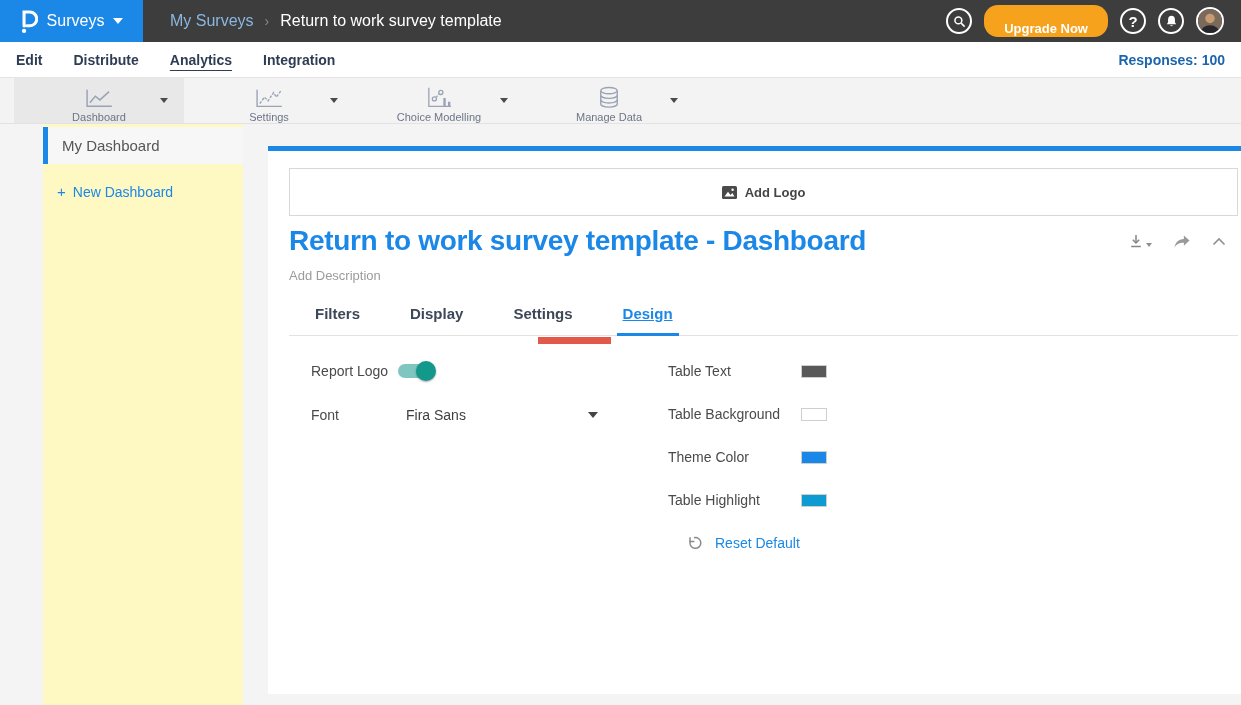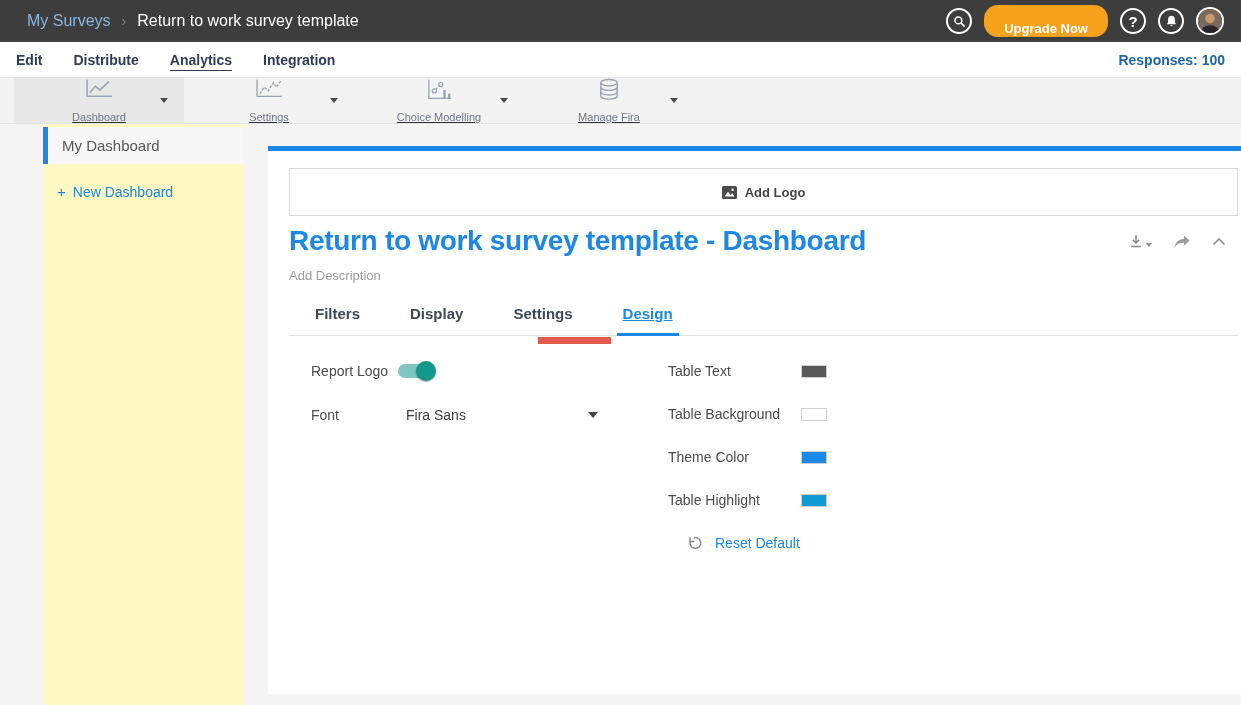--- a/index.html
+++ b/index.html
@@ -22,21 +22,21 @@
   .avatar { width:28px; height:28px; border-radius:50%; overflow:hidden; border:2px solid #fff; cursor:pointer; }
 
   
   .navbar { height:36px; background:#fff; border-bottom:1px solid #e4e4e4; display:flex; align-items:center; padding:0 16px; }
   .nav-item { font-size:14px; font-weight:bold; color:#2e3d54; margin-right:31px; cursor:pointer; padding:2px 0; }
   .nav-item.active { text-decoration:underline; text-underline-offset:5px; }
   .responses { margin-left:auto; color:#1c64ad; font-size:14px; font-weight:bold; }
 
   
   .toolbar { height:46px; background:#f3f3f3; border-bottom:1px solid #e2e2e2; display:flex; padding-left:14px; }
-  .tool-item { width:170px; display:flex; flex-direction:column; align-items:center; justify-content:space-between; position:relative; cursor:pointer;text-decoration:underline; }
+  .tool-item { width:170px; display:flex; flex-direction:column; align-items:center; justify-content:flex-end; position:relative; cursor:pointer; }
   .tool-item.active { background:#e8e8e8; }
   .tool-label { font-size:11px; color:#6d7588; margin-top:1px; }
   .tool-caret { position:absolute; right:16px; top:20px; width:0; height:0; border-left:4px solid transparent; border-right:4px solid transparent; border-top:5px solid #4a4a4a; cursor:pointer; }
 
   
   .content { display:flex; height:581px; }
   .sidebar { width:200px; background:#fef9c3; flex-shrink:0;margin-left:43px; }
   .side-item { background:#f7f7f7; border-left:5px solid #1b87e6; padding:0 0 0 14px; height:37px; display:flex; align-items:center; font-size:15px; color:#565656; margin-top:3px; cursor:pointer; }
   .new-dash { display:flex; align-items:center; gap:7px; color:#1b87e6; font-size:14px; margin:19px 0 0 14px; cursor:pointer; }
   .new-dash .plus { font-size:15px; }
@@ -74,20 +74,30 @@
   .color-row { display:flex; align-items:center; margin-bottom:27px; }
   .color-label { width:133px; font-size:14px; color:#4a4a4a; flex-shrink:0; }
   .swatch { width:26px; height:13px; border:1px solid #cfcfcf; cursor:pointer; }
   .reset-row { display:flex; align-items:center; gap:13px; margin-left:18px; margin-top:5px; cursor:pointer; }
   .reset-label { font-size:14px; color:#1b87e6; }
 </style>
 </head>
 <body>
 
 <header class="topbar">
+  <div class="brand">
+    <span style="display:flex;">
+      <svg width="18" height="25" viewBox="0 0 20 27" fill="none">
+        <path d="M4.5 18.5 V3 h6.5 a7.6 7.6 0 0 1 0 15.2 h-3.5" stroke="#fff" stroke-width="3.4" fill="none" stroke-linecap="round"></path>
+        <circle cx="4.5" cy="24" r="2.4" fill="#fff"></circle>
+      </svg>
+    </span>
+    <span class="brand-label">Surveys</span>
+    <span class="caret-down"></span>
+  </div>
   <nav class="breadcrumb">
     <span class="crumb-parent">My Surveys</span>
     <span class="crumb-sep">›</span>
     <span class="crumb-current">Return to work survey template</span>
   </nav>
   <div class="topbar-right">
     <span class="icon-circle">
       <svg width="13" height="13" viewBox="0 0 14 14" fill="none" stroke="#fff" stroke-width="1.7">
         <circle cx="5.8" cy="5.8" r="3.7"></circle>
           <path d="M8.8 8.8 L12.5 12.5"></path>
@@ -150,21 +160,21 @@
     <span class="tool-label">Choice Modelling</span>
     <span class="tool-caret"></span>
   </div>
   <div class="tool-item">
     <svg width="22" height="24" viewBox="0 0 24 26" fill="none" stroke="#9aa3b4" stroke-width="1.5">
       <ellipse cx="12" cy="5" rx="9" ry="3.4"></ellipse>
       <path d="M3 5 V19.5 c0 1.9 4 3.4 9 3.4 s9 -1.5 9 -3.4 V5"></path>
       <path d="M3 10 c0 1.9 4 3.4 9 3.4 s9 -1.5 9 -3.4"></path>
       <path d="M3 15 c0 1.9 4 3.4 9 3.4 s9 -1.5 9 -3.4"></path>
     </svg>
-    <span class="tool-label">Manage Fira</span>
+    <span class="tool-label">Manage Data</span>
     <span class="tool-caret"></span>
   </div>
 </div>
 
 <div class="content">
   <aside class="sidebar">
     <div class="side-item">
       <span>My Dashboard</span>
     </div>
     <div class="new-dash">

